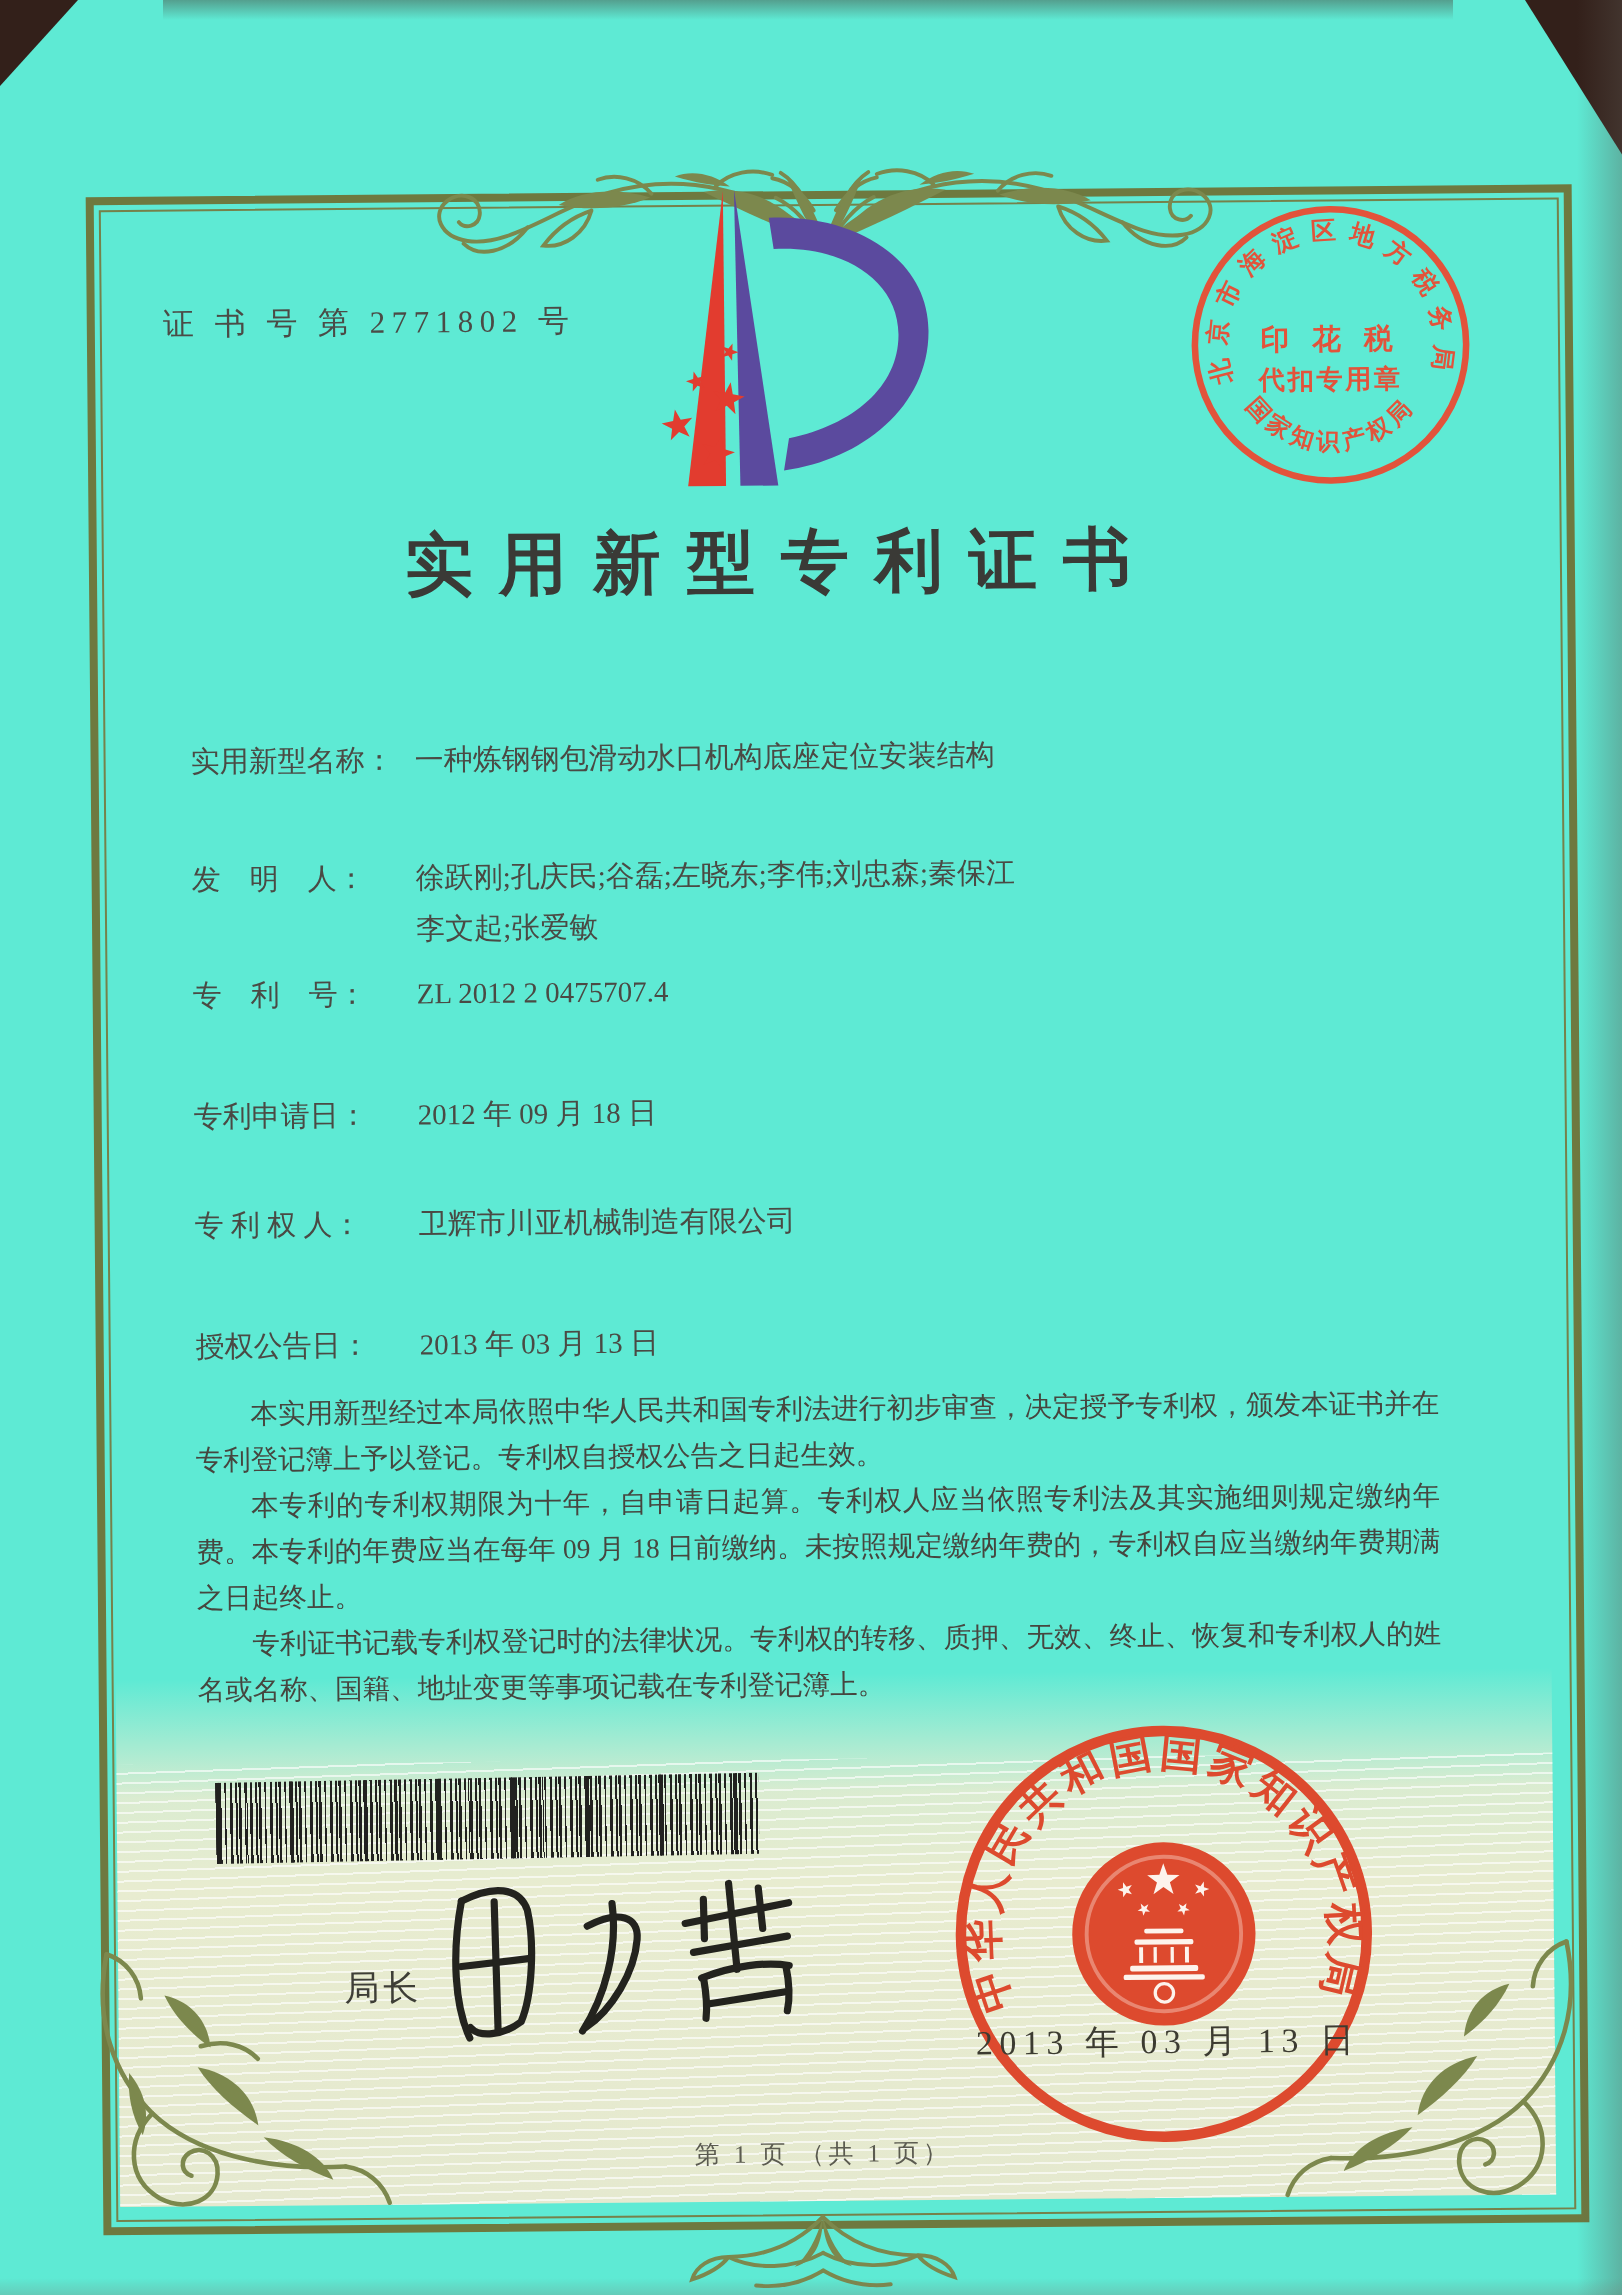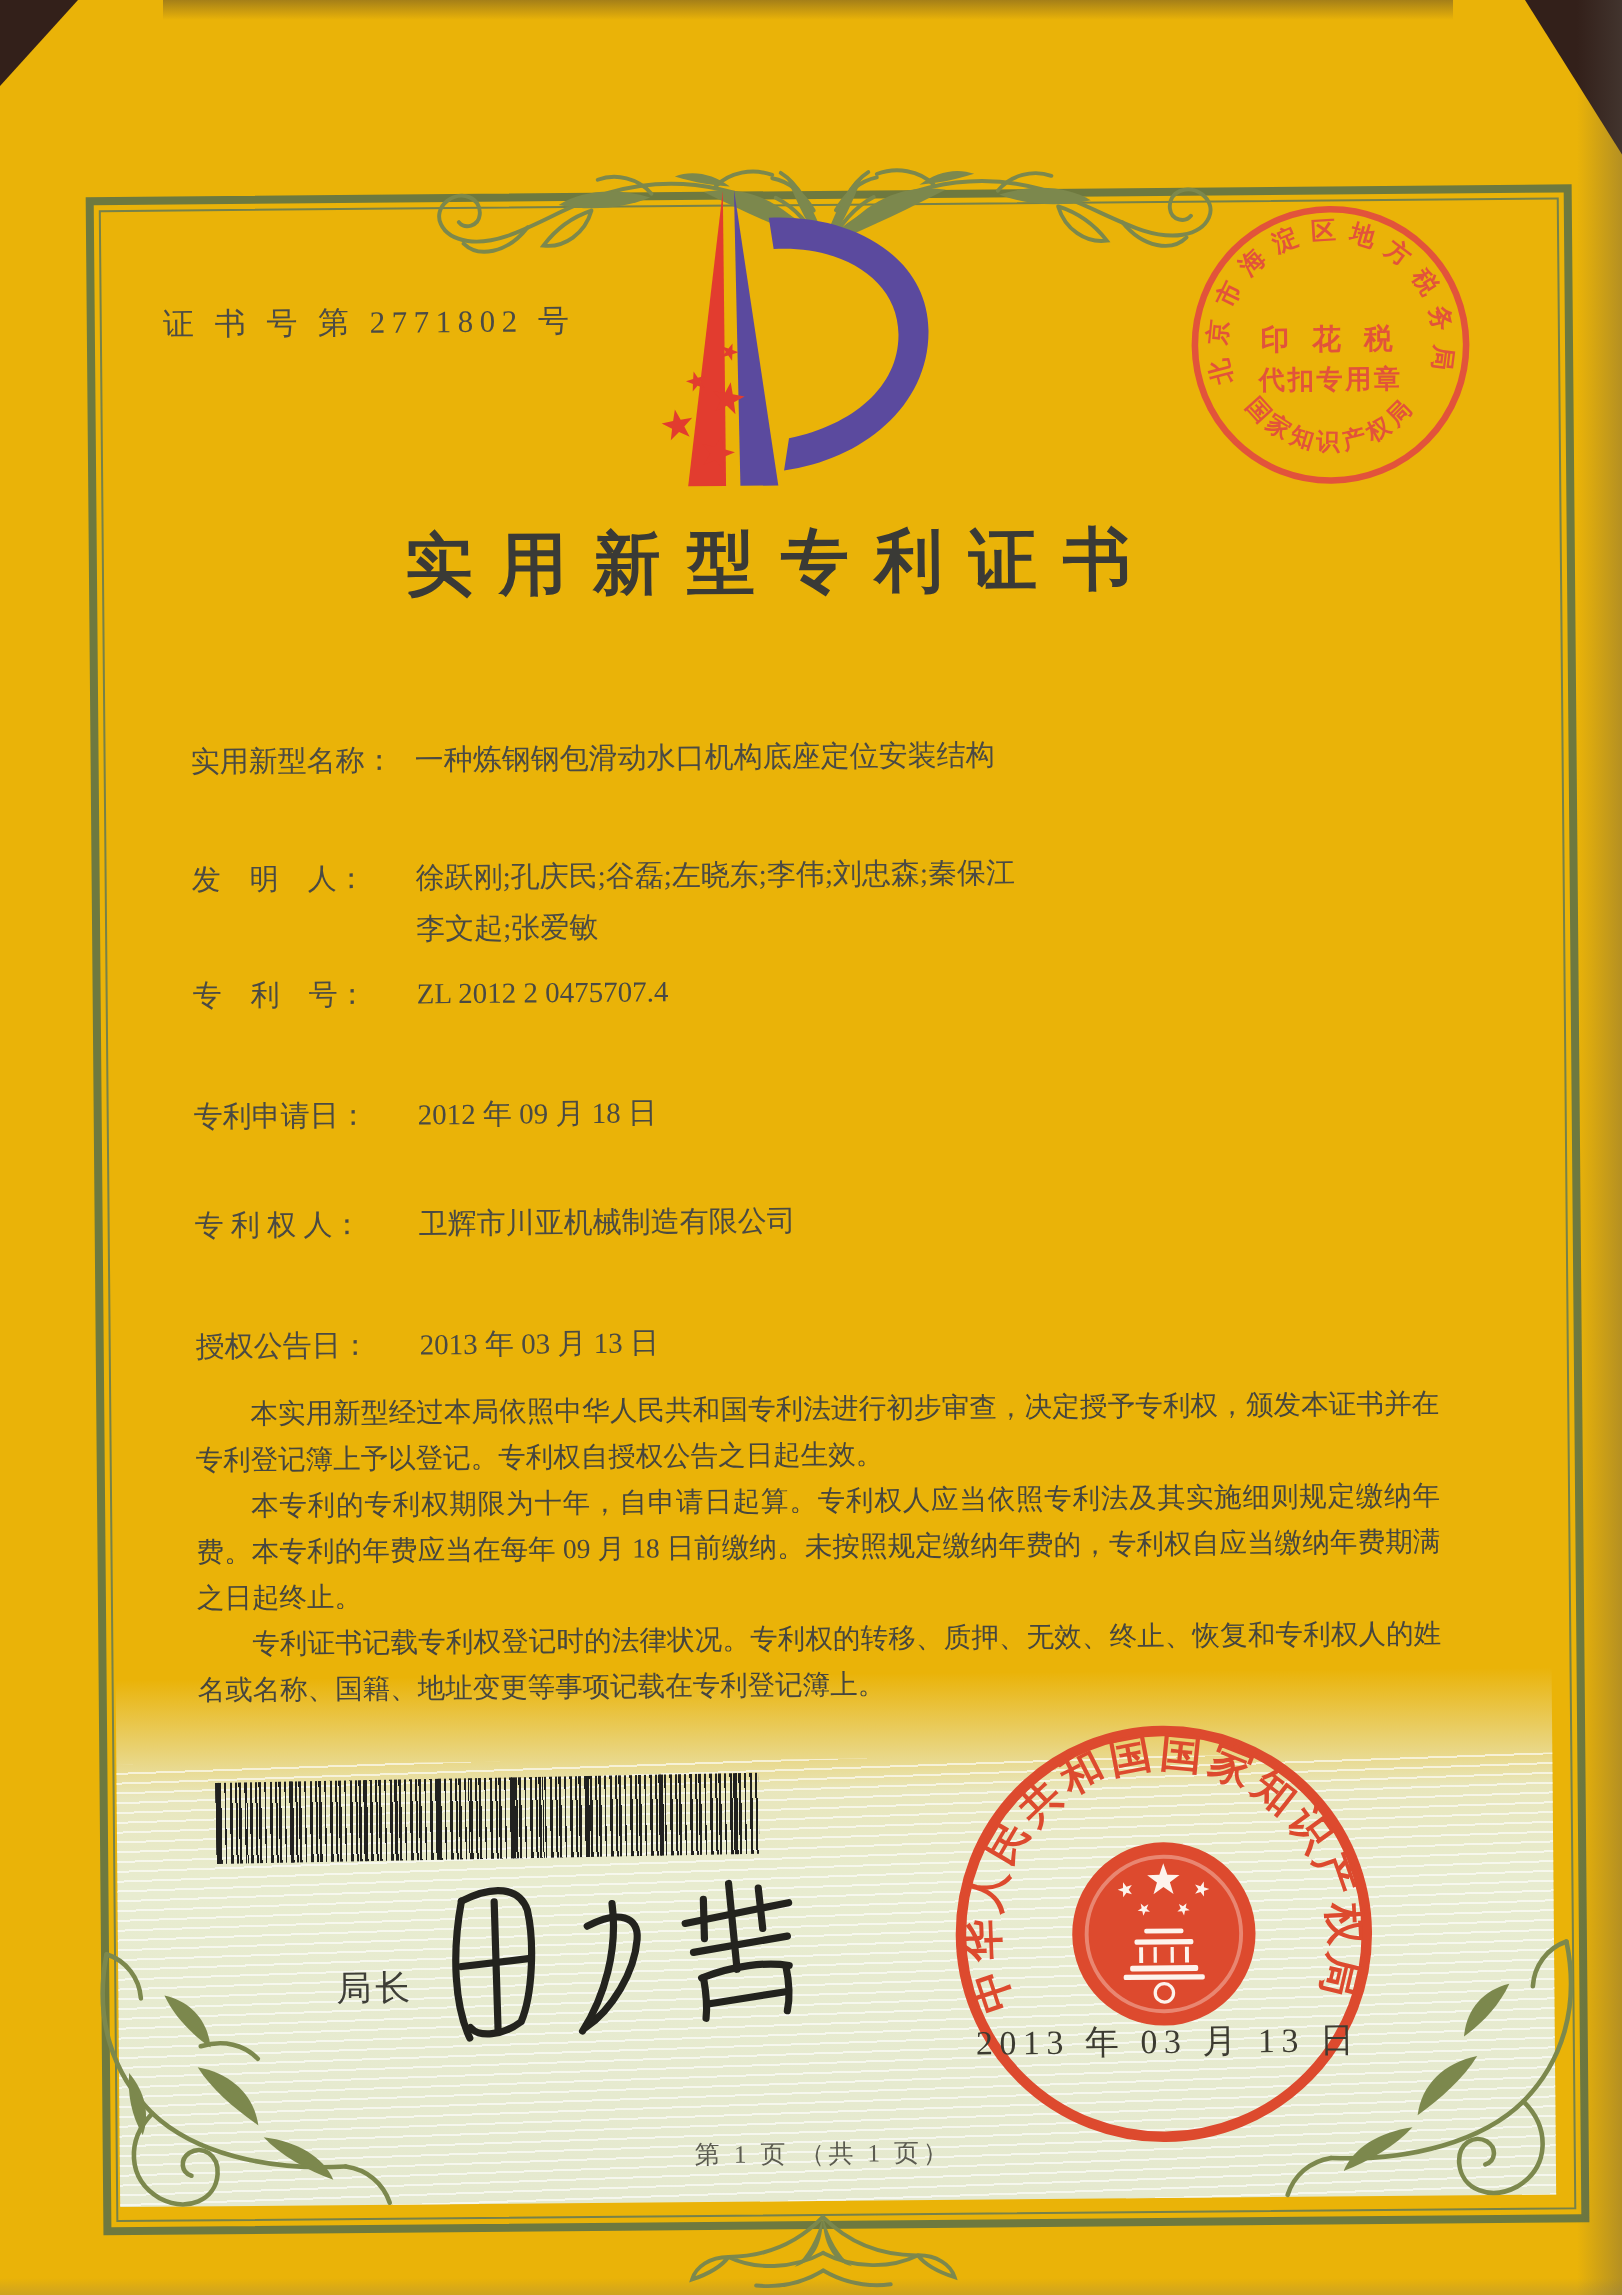--- a/index.html
+++ b/index.html
@@ -1,18 +1,18 @@
 <!DOCTYPE html>
 <html style="font-size:10.5px"><head>
 <meta charset="utf-8">
 <style>
   html,body{margin:0;padding:0;background:#e8e6e0;}
   .photo{
     position:relative;width:1623px;height:2295px;overflow:hidden;
-    background:#eab308;
+    background:#5eead4;
     font-family:"Liberation Serif","DejaVu Serif",serif;
   }
   .edge-right{position:absolute;right:0;top:0;bottom:0;width:46px;
     background:linear-gradient(to right,rgba(90,85,78,0) 0,rgba(90,85,78,.38) 100%);}
   .edge-top{position:absolute;left:163px;right:170px;top:0;height:19.6px;
     background:linear-gradient(to bottom,rgba(70,56,46,.42),rgba(70,56,46,0));}
   .edge-bottom{position:absolute;left:0;right:0;bottom:0;height:17px;
     background:linear-gradient(to top,rgba(120,115,105,.25),rgba(120,115,105,0));}
   .corner-dark{position:absolute;background:#33201a;}
   .corner-dark.tl{left:0;top:0;width:78px;height:86px;clip-path:polygon(0 0,100% 0,0 100%);}
@@ -51,21 +51,21 @@
   .body-text{position:absolute;left:194px;top:1386px;width:1244px;font-size:27.5px;
     line-height:46px;color:#46463f;text-align:justify;z-index:3;}
   .body-text p{margin:0;text-indent:2em;}
 
   .barcode{position:absolute;left:211px;top:1775px;width:543px;height:81px;z-index:3;
     transform:rotate(-0.6deg);
     background-image:
       repeating-linear-gradient(90deg,#21211f 0 2px,transparent 2px 3.3px,#21211f 3.3px 5.9px,transparent 5.9px 9.2px,#21211f 9.2px 10.5px,transparent 10.5px 14.4px,#21211f 14.4px 17px,transparent 17px 20px),
       repeating-linear-gradient(90deg,#21211f 0 3.9px,transparent 3.9px 31px,#21211f 31px 32px,transparent 32px 74px);}
 
-  .sig-title{position:absolute;left:330px;top:1961px;font-size:35px;color:#3e3e37;
+  .sig-title{position:absolute;left:338px;top:1961px;font-size:35px;color:#3e3e37;
     letter-spacing:3.9px;z-index:3;}
   .sig-svg{position:absolute;left:419px;top:1861px;z-index:3;transform:rotate(-3deg);}
 
   .seal-svg{position:absolute;left:942px;top:1721px;z-index:4;}
   .seal-date{position:absolute;left:969px;top:2022px;font-size:34px;letter-spacing:6.5px;
     color:#3c3b31;z-index:5;white-space:nowrap;}
 
   .footer{position:absolute;left:687px;top:2137px;font-size:25px;letter-spacing:3.9px;
     color:#5b5b50;z-index:3;}
 

